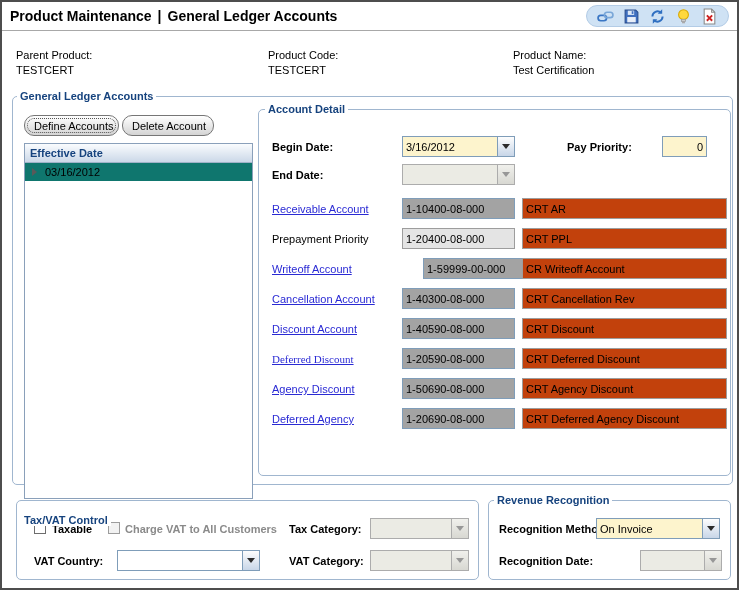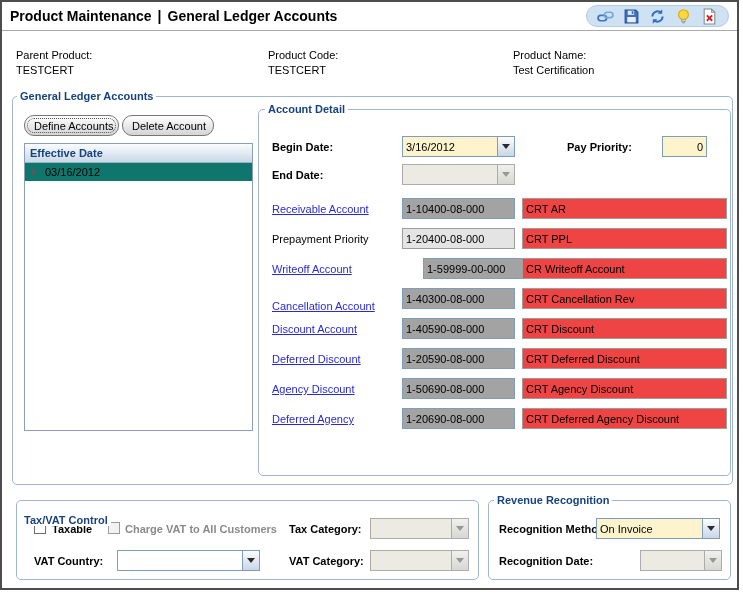--- a/index.html
+++ b/index.html
@@ -20,33 +20,33 @@
 
   
   .groupbox { position:absolute; border:1px solid #a0b6cf; border-radius:5px; background:#fff; }
   .legend { position:absolute; background:#fff; padding:0 3px; color:#16437e; font-weight:bold; font-size:11px; white-space:nowrap; z-index:3; }
 
   
   .btn { position:absolute; height:21px; border:1px solid #767676; border-radius:10px; background:linear-gradient(#ffffff,#d4d4d4); font-family:"Liberation Sans",sans-serif; font-size:11px; padding:0 9px; cursor:pointer; white-space:nowrap; }
   .btn.focused { outline:1px dotted #555; outline-offset:-4px; }
 
   
-  .list { position:absolute; left:22px; top:141px; width:229px; height:288px; border:1px solid #8aa0ba; background:#fff; }
+  .list { position:absolute; left:22px; top:141px; width:229px; height:356px; border:1px solid #8aa0ba; background:#fff; }
   .list-header { height:19px; background:linear-gradient(#fafcfe,#cbd8e8); border-bottom:1px solid #9fb2c8; color:#16437e; font-weight:bold; line-height:19px; padding-left:5px; }
   .list-row { height:18px; background:#0f766e; display:flex; align-items:center; cursor:pointer; }
   .tree-arrow { width:0; height:0; border-top:4px solid transparent; border-bottom:4px solid transparent; border-left:5px solid #5a5a5a; margin-left:7px; }
   .list-row span { margin-left:8px; }
 
   
   .lbl { position:absolute; white-space:nowrap; font-weight:bold; }
   .lbl.plain { font-weight:normal; }
   .link { position:absolute; white-space:nowrap; color:#2a2ad4; text-decoration:underline; cursor:pointer; }
   .txt { position:absolute; height:21px; border:1px solid #7f9db9; background:#a3a3a3; font-family:"Liberation Sans",sans-serif; font-size:11px; padding:0 3px; }
   .txt.num { width:113px; }
-  .txt.desc { width:205px; border-color:#9d9d9d; background:#ef4444; color:#000; }
+  .txt.desc { width:205px; border-color:#9d9d9d; background:#c2410c; color:#000; }
   .txt.gray { border-color:#9d9d9d; background:#e4e4e4; }
   .txt.yellow { background:#fdf4cd; }
 
   .combo { position:absolute; height:21px; border:1px solid #7f9db9; background:#fff; display:flex; cursor:pointer; }
   .combo-input { flex:1; min-width:0; border:0; background:transparent; font-family:"Liberation Sans",sans-serif; font-size:11px; padding:0 3px; }
   .combo-arrow { width:17px; background:linear-gradient(#fdfdfd,#c8d6e8); border-left:1px solid #7f9db9; display:flex; align-items:center; justify-content:center; }
   .tri { width:0; height:0; border-left:4px solid transparent; border-right:4px solid transparent; border-top:5px solid #2b2b2b; }
   .combo.yellow, .combo.yellow .combo-input { background:#fdf4cd; }
   .combo.disabled { border-color:#acacac; background:#ebebe4; cursor:default; }
   .combo.disabled .combo-input { background:#ebebe4; }
@@ -153,29 +153,29 @@
   <input class="txt desc" style="left: 520px; top: 196px;" readonly="" value="CRT AR">
 
   <div class="lbl plain" style="left:270px; top:231px;">Prepayment Priority</div>
   <input class="txt num gray" style="left: 400px; top: 226px;" readonly="" value="1-20400-08-000">
   <input class="txt desc" style="left: 520px; top: 226px;" readonly="" value="CRT PPL">
 
   <a class="link" style="left:270px; top:261px;">Writeoff Account</a>
   <input class="txt num" style="left: 400px; top: 256px; margin-left: 21px;" value="1-59999-00-000">
   <input class="txt desc" style="left: 520px; top: 256px;" readonly="" value="CR Writeoff Account">
 
-  <a class="link" style="left:270px; top:298px;text-decoration:underline;">Cancellation Account</a>
+  <a class="link" style="left:270px; top:291px;text-decoration:underline;">Cancellation Account</a>
   <input class="txt num" style="left: 400px; top: 286px;" value="1-40300-08-000">
   <input class="txt desc" style="left: 520px; top: 286px;" readonly="" value="CRT Cancellation Rev">
 
   <a class="link" style="left:270px; top:321px;">Discount Account</a>
   <input class="txt num" style="left: 400px; top: 316px;" value="1-40590-08-000">
   <input class="txt desc" style="left: 520px; top: 316px;" readonly="" value="CRT Discount">
 
-  <a class="link" style="left:270px; top:351px;">Deferred Discount</a>
+  <a class="link" style="left:270px; top:351px;font-family:Liberation Serif, serif;">Deferred Discount</a>
   <input class="txt num" style="left: 400px; top: 346px;" value="1-20590-08-000">
   <input class="txt desc" style="left: 520px; top: 346px;" readonly="" value="CRT Deferred Discount">
 
   <a class="link" style="left:270px; top:381px;">Agency Discount</a>
   <input class="txt num" style="left: 400px; top: 376px;" value="1-50690-08-000">
   <input class="txt desc" style="left: 520px; top: 376px;" readonly="" value="CRT Agency Discount">
 
   <a class="link" style="left:270px; top:411px;">Deferred Agency</a>
   <input class="txt num" style="left: 400px; top: 406px;" value="1-20690-08-000">
   <input class="txt desc" style="left: 520px; top: 406px;" readonly="" value="CRT Deferred Agency Discount">

